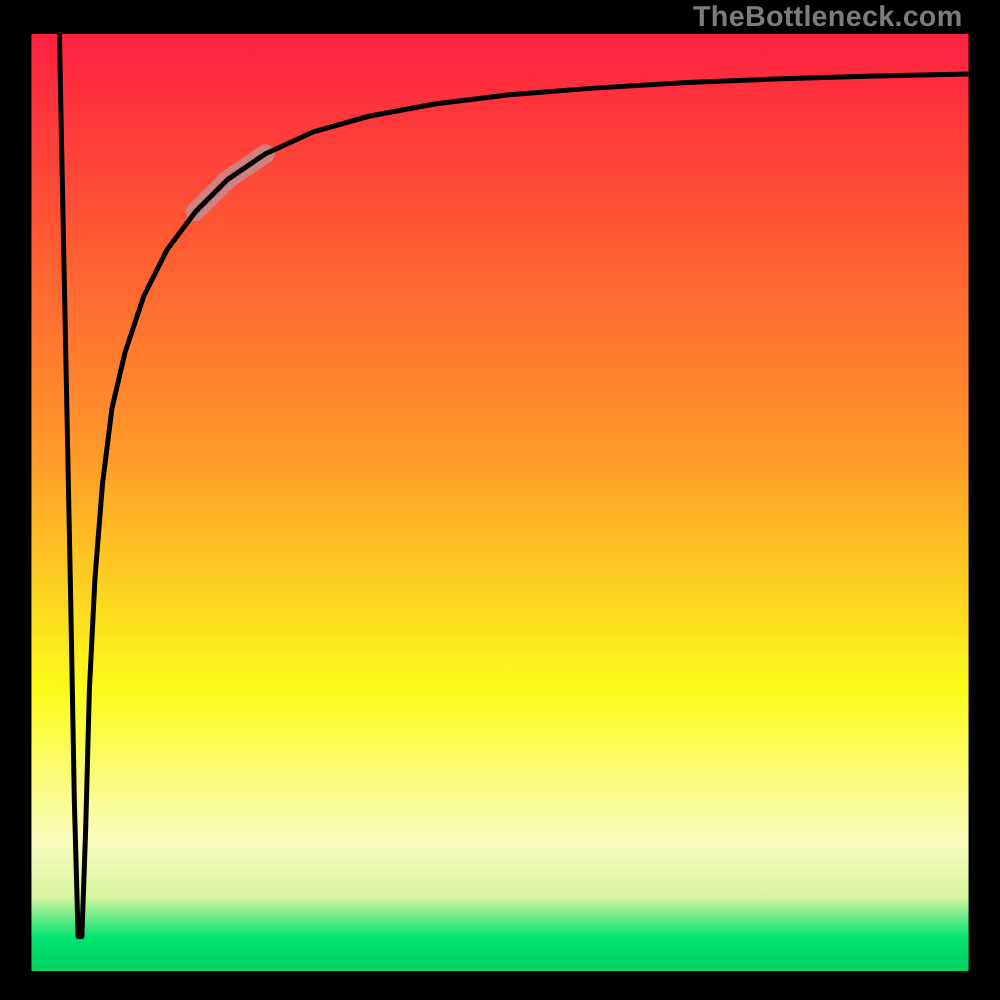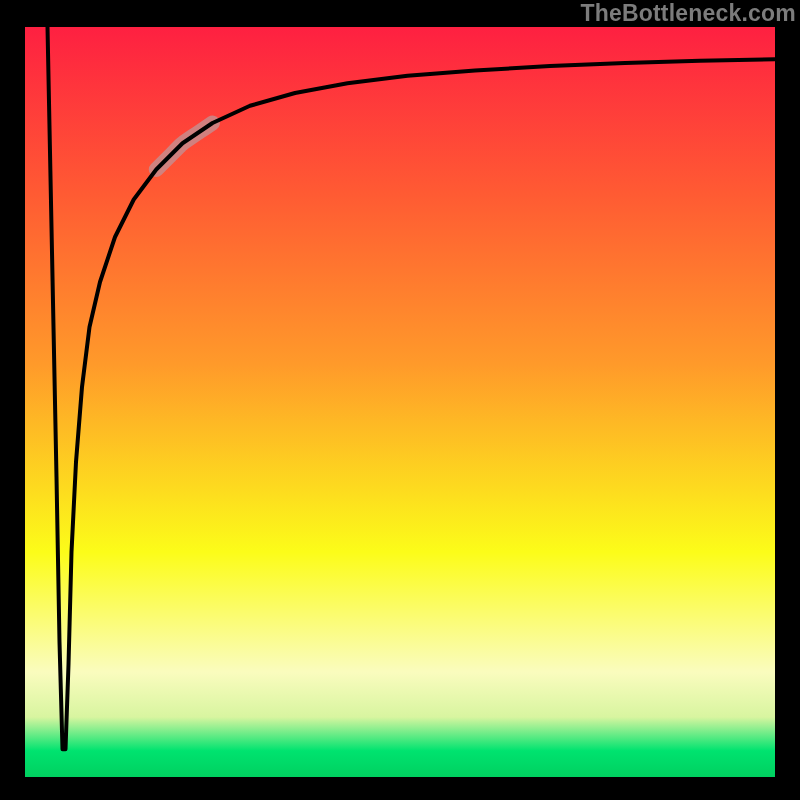--- a/index.html
+++ b/index.html
@@ -11,21 +11,21 @@
     overflow: hidden;
   }
   .stage {
     position: relative;
     width: 800px;
     height: 800px;
   }
   .attribution {
     position: absolute;
     top: 0;
-    right: 4px;
+    right: 30px;
     font-family: Arial, Helvetica, sans-serif;
     font-weight: 600;
     font-size: 23px;
     color: #7c7c7c;
     letter-spacing: 0.2px;
     user-select: none;
   }
   .plot {
     position: absolute;
     left: 25px;

